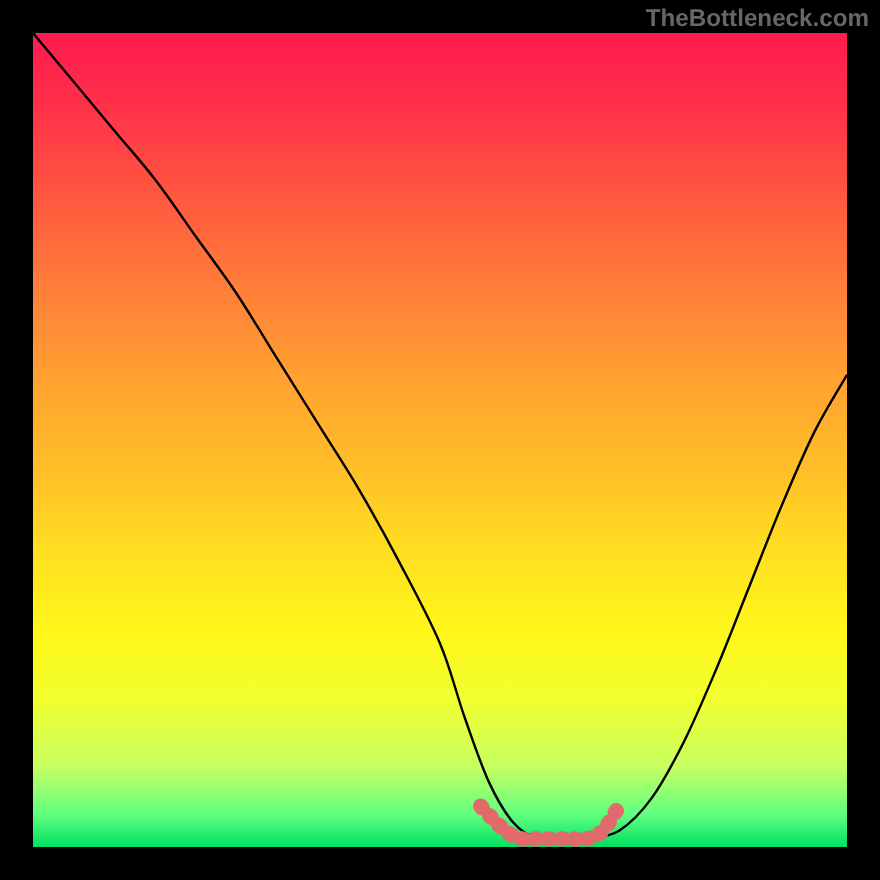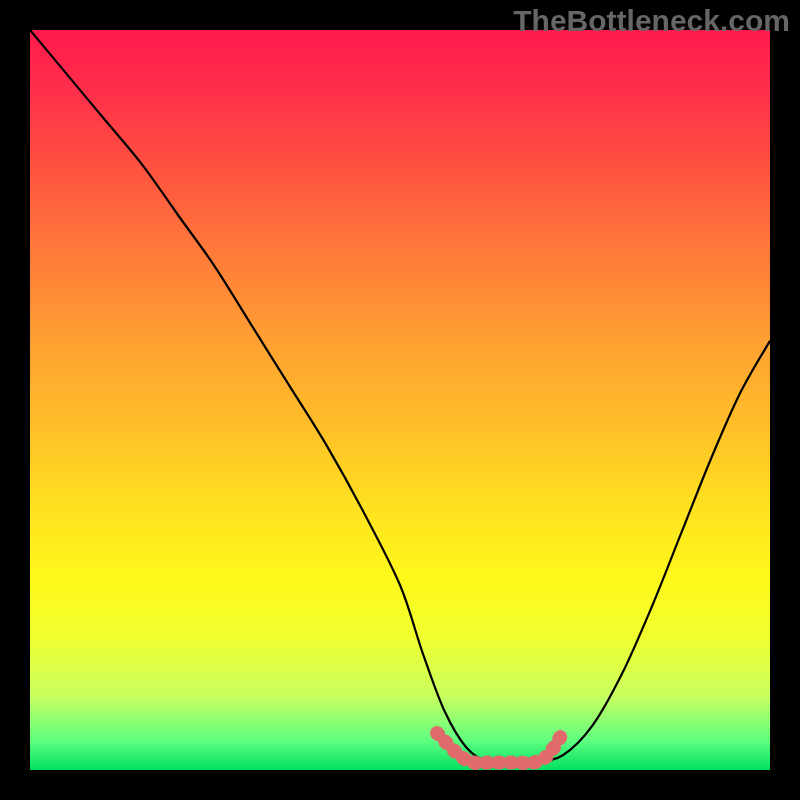--- a/index.html
+++ b/index.html
@@ -9,21 +9,21 @@
     background: #000;
     position: relative;
     font-family: Arial, sans-serif;
     overflow: hidden;
   }
   .watermark {
     position: absolute;
     top: 4px;
     right: 10px;
     color: #666;
-    font-size: 30px;
+    font-size: 22px;
     font-weight: bold;
     z-index: 10;
   }
   .plot-area {
     position: absolute;
     left: 30px;
     top: 30px;
     width: 740px;
     height: 740px;
     overflow: hidden;

